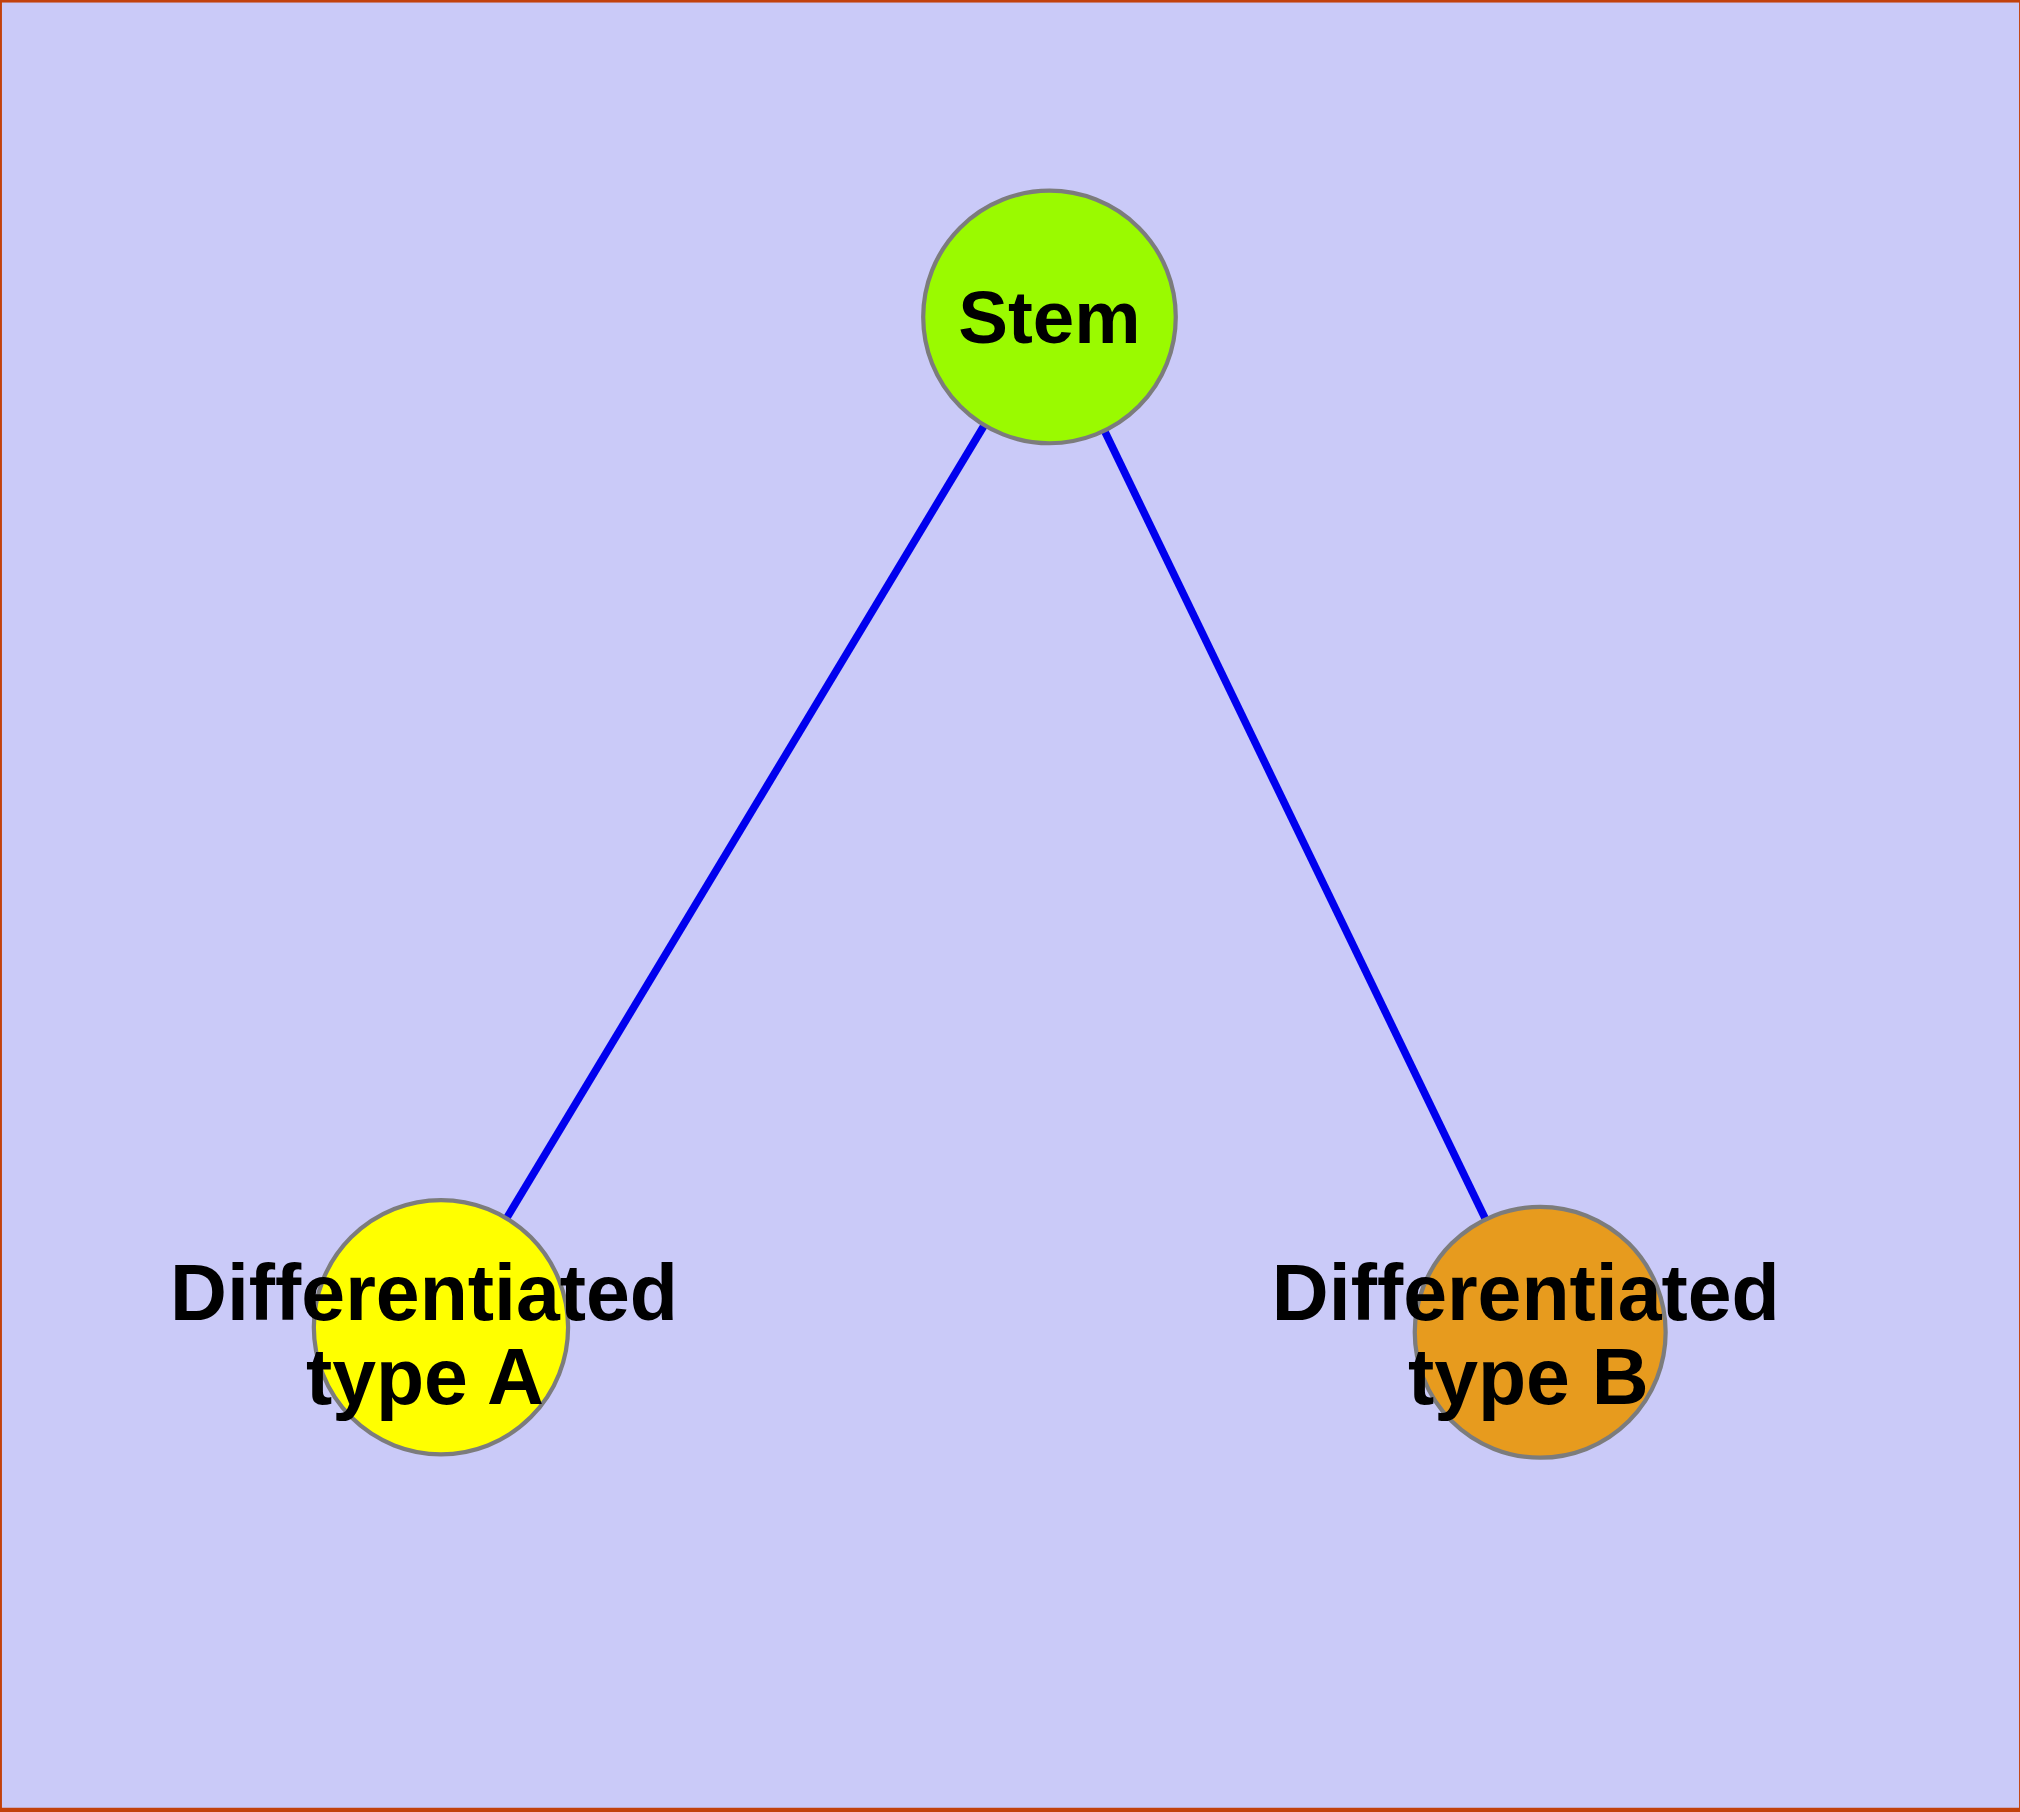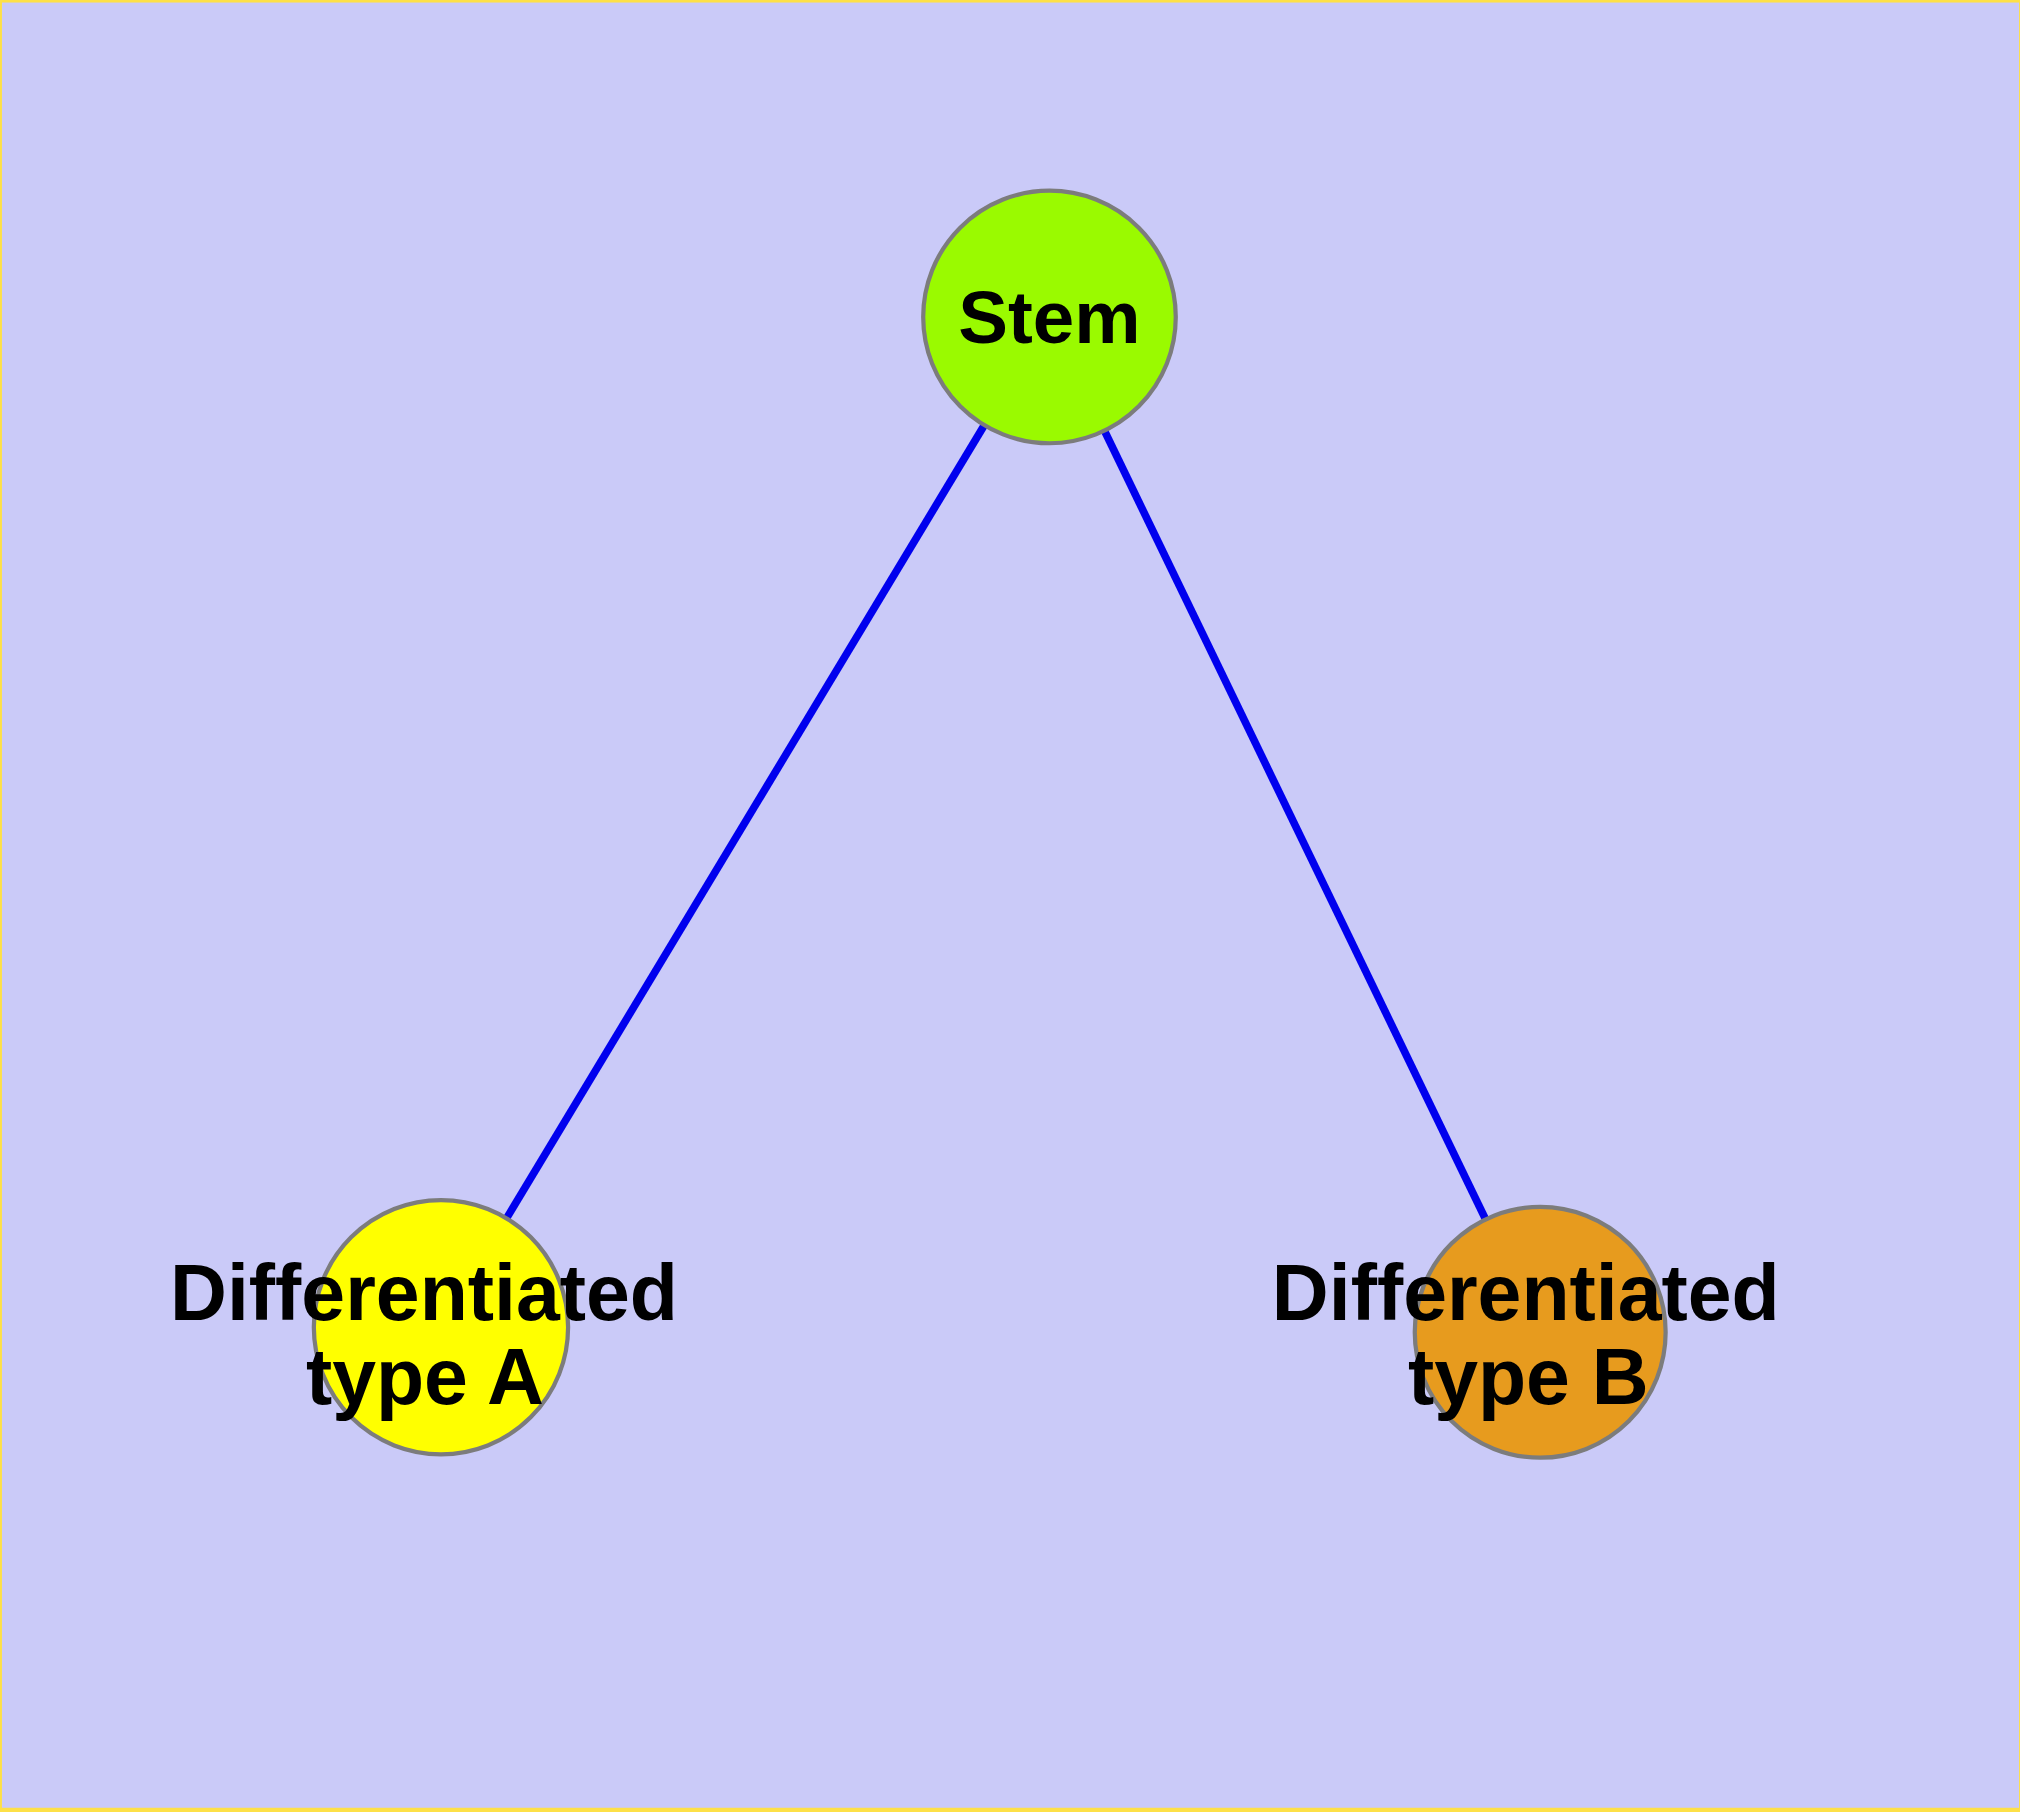--- a/index.html
+++ b/index.html
@@ -4,21 +4,21 @@
 <style>
   html, body {
     margin: 0;
     padding: 0;
     background: #ffffff;
   }
   #canvas-wrap {
     position: relative;
     width: 2021px;
     height: 1812px;
-    background: #fde047;
+    background: #c2410c;
     overflow: hidden;
     text-decoration: underline;
   }
   svg {
     display: block;
   }
   .edge {
     stroke-width: 9;
     stroke-linecap: butt;
     fill: none;

